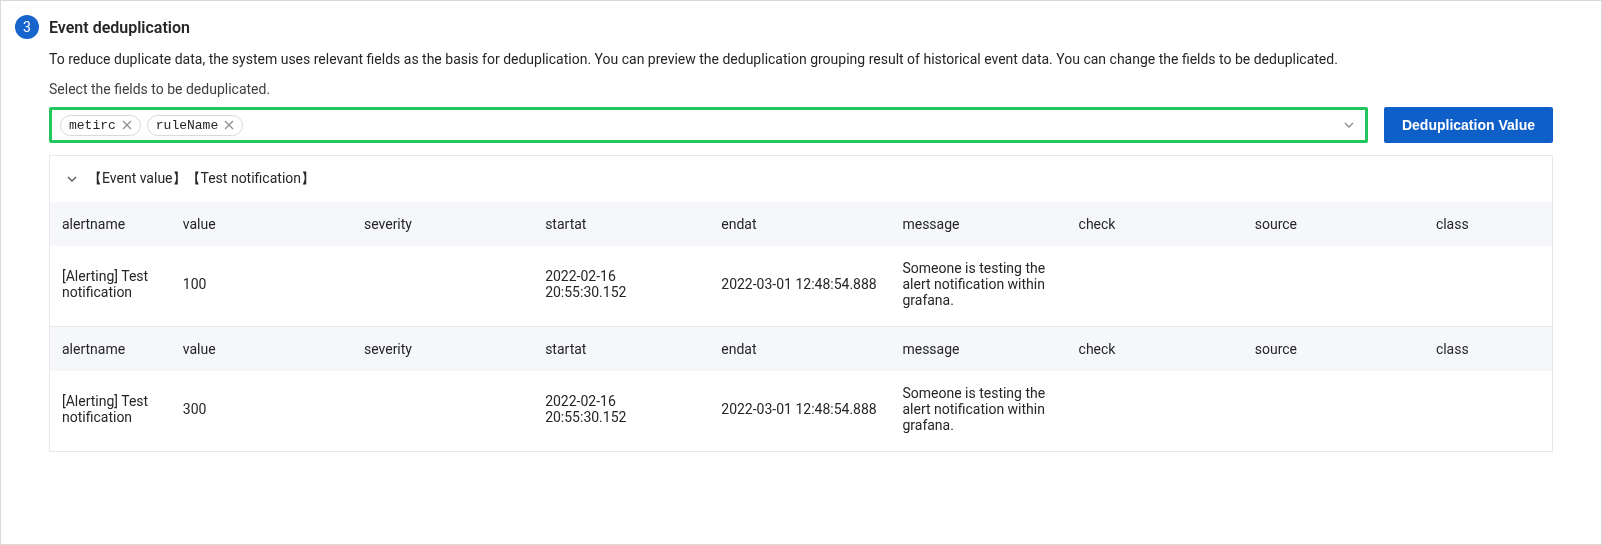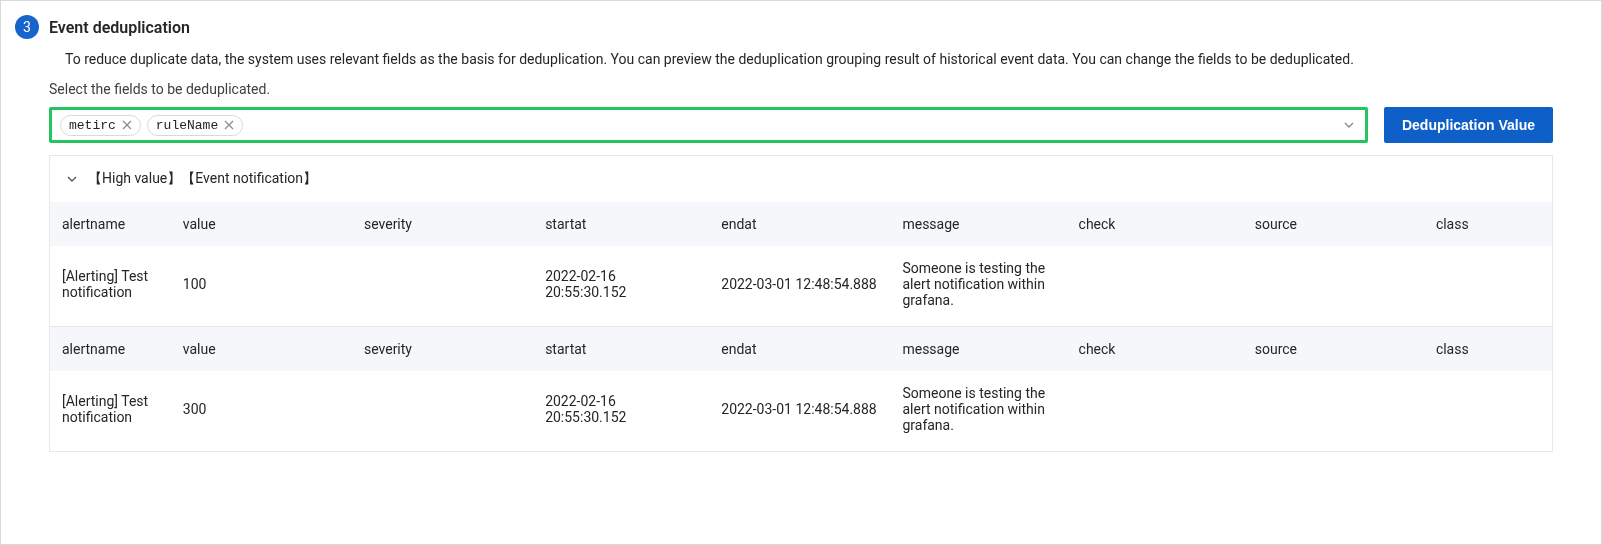--- a/index.html
+++ b/index.html
@@ -35,21 +35,20 @@
   }
   .step-title {
     font-size: 16px;
     font-weight: 600;
     color: #262626;
   }
   .desc {
     padding: 12px 0 0 48px;
     font-size: 14px;
     color: #262626;
-    margin-left: 16px;
   }
   .sub-label {
     padding: 14px 0 10px 48px;
     font-size: 14px;
     color: #404040;
   }
   .controls-row {
     display: flex;
     align-items: stretch;
     padding: 0 48px 0 48px;
@@ -213,21 +212,21 @@
 
   <div class="results">
 
     <div class="group">
       <div class="group-header">
         <span class="chev">
           <svg width="12" height="12" viewBox="0 0 12 12">
               <path d="M2 4 L6 8 L10 4" stroke="#595959" stroke-width="1.4" fill="none"></path>
             </svg>
         </span>
-        <span class="group-title">【High value】【Event notification】</span>
+        <span class="group-title">【Event value】【Test notification】</span>
       </div>
       <div class="table-wrap">
         <div class="scroll-pad">
         <table>
           <colgroup>
             <col class="col-alertname">
                 <col class="col-value">
                 <col class="col-severity">
             <col class="col-startat">
                 <col class="col-endat">

